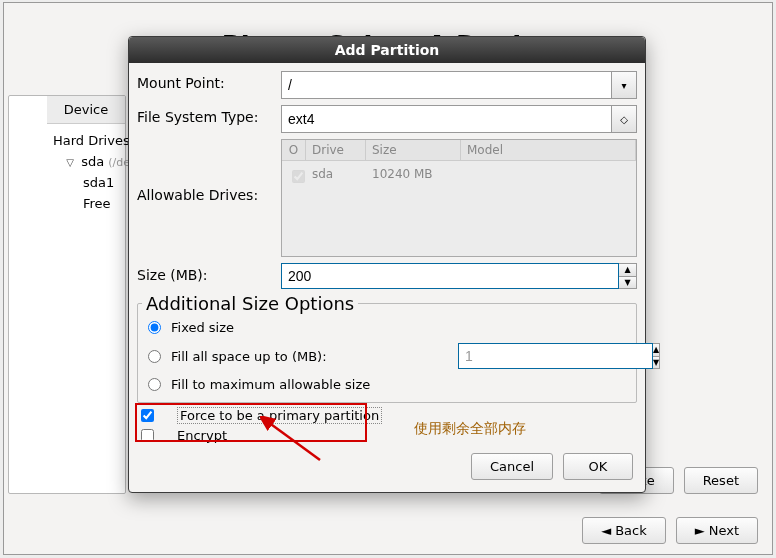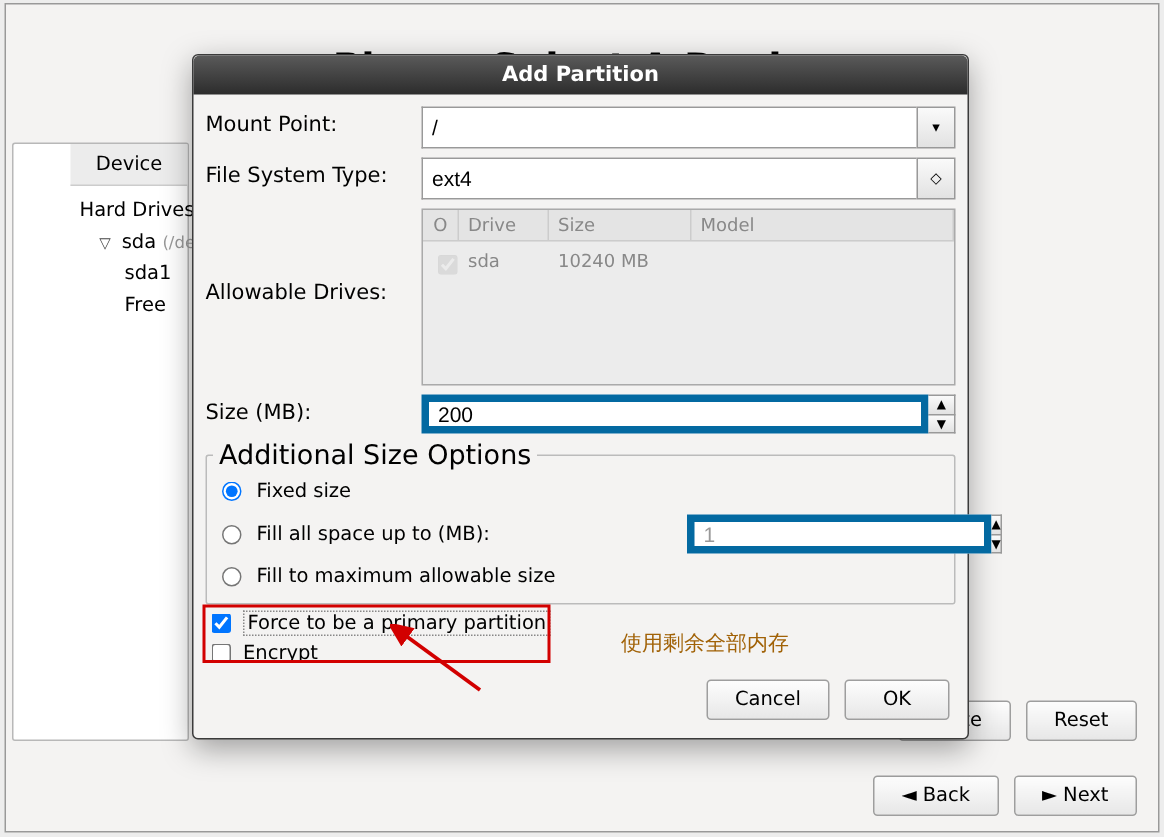--- a/index.html
+++ b/index.html
@@ -24,21 +24,21 @@
   .dialog { position: absolute; left: 128px; top: 36px; width: 518px; background: #f4f3f2; border: 1px solid #3b3b3b; border-radius: 4px; box-shadow: 0 6px 20px rgba(0,0,0,0.35); }
   .dialog-titlebar { background: linear-gradient(#5a5a5a, #2c2c2c); color: #fff; text-align: center; font-weight: bold; padding: 5px 0; border-top-left-radius: 4px; border-top-right-radius: 4px; font-size: 14px; }
   .dialog-body { padding: 4px 2px 8px 2px; }
   .form-row { display: flex; align-items: flex-start; margin: 2px 0; }
   .form-label { width: 150px; padding: 6px 4px 6px 6px; text-align: left; font-size: 14px; }
   .form-field { flex: 1; padding: 2px 6px 2px 0; }
   .combo { display: flex; }
   .combo input { flex: 1; border: 1px solid #999; border-right: none; padding: 4px 6px; font-size: 14px; height: 28px; background: #fff; }
   .combo-btn { width: 26px; height: 28px; border: 1px solid #999; background: linear-gradient(#fafafa,#e2e2e2); display: flex; align-items: center; justify-content: center; cursor: pointer; }
   .spin-field { display: flex; }
-  .spin-field input { flex: 1; border: 5px solid #0369a1; padding: 4px 6px; font-size: 14px; height: 26px; background: #fff; }
+  .spin-field input { flex: 1; border: 1px solid #0369a1; padding: 4px 6px; font-size: 14px; height: 26px; background: #fff; }
   .spin-btns { width: 18px; display: flex; flex-direction: column; }
   .spin-btns div { flex: 1; border: 1px solid #999; border-left: none; background: linear-gradient(#fafafa,#e2e2e2); display: flex; align-items: center; justify-content: center; font-size: 8px; cursor: pointer; }
   .spin-btns div:first-child { border-bottom: none; }
   .drives-box { border: 1px solid #aaa; background: #ececec; height: 118px; color: #888; }
   .drives-header { display: flex; border-bottom: 1px solid #ccc; background: #e4e4e4; }
   .drives-header div { padding: 3px 6px; border-right: 1px solid #ccc; font-size: 12px; }
   .dh-check { width: 24px; text-align: center; }
   .dh-drive { width: 60px; }
   .dh-size { width: 95px; }
   .dh-model { flex: 1; border-right: none; }
@@ -47,21 +47,21 @@
   .dr-check { width: 24px; text-align: center; }
   .dr-drive { width: 60px; }
   .dr-size { width: 95px; }
   .dr-model { flex: 1; }
   .fieldset { border: 1px solid #bbb; margin: 2px 6px; padding: 2px 6px 6px 6px; border-radius: 2px; }
   .fieldset-legend { font-size: 18px; padding: 0 4px; margin-left: -2px; }
   .radio-row { display: flex; align-items: center; padding: 4px 2px; gap: 6px; }
   .radio-row input[type=radio] { margin: 0 4px 0 2px; }
   .fill-spin { width: 170px; margin-left: auto; }
   .fill-spin input { color: #999; }
-  .check-row { display: flex; align-items: center; padding: 2px 8px; gap: 4px; }
+  .check-row { display: flex; align-items: center; padding: 2px 8px; gap: 19px; }
   .check-row input[type=checkbox] { margin: 0 4px 0 2px; }
   .dialog-buttons { display: flex; justify-content: flex-end; gap: 10px; padding: 8px 10px 4px 10px; }
 
   
   .anno-box { position: absolute; border: 2px solid #d20000; pointer-events: none; }
   .anno-primary { left: 135px; top: 403px; width: 232px; height: 39px; }
   .anno-text { position: absolute; color: #a16207; font-size: 14px; }
   .anno-arrow { position: absolute; pointer-events: none; }
   .disabled-check { opacity: 0.6; }
   .chev { font-size: 10px; }

